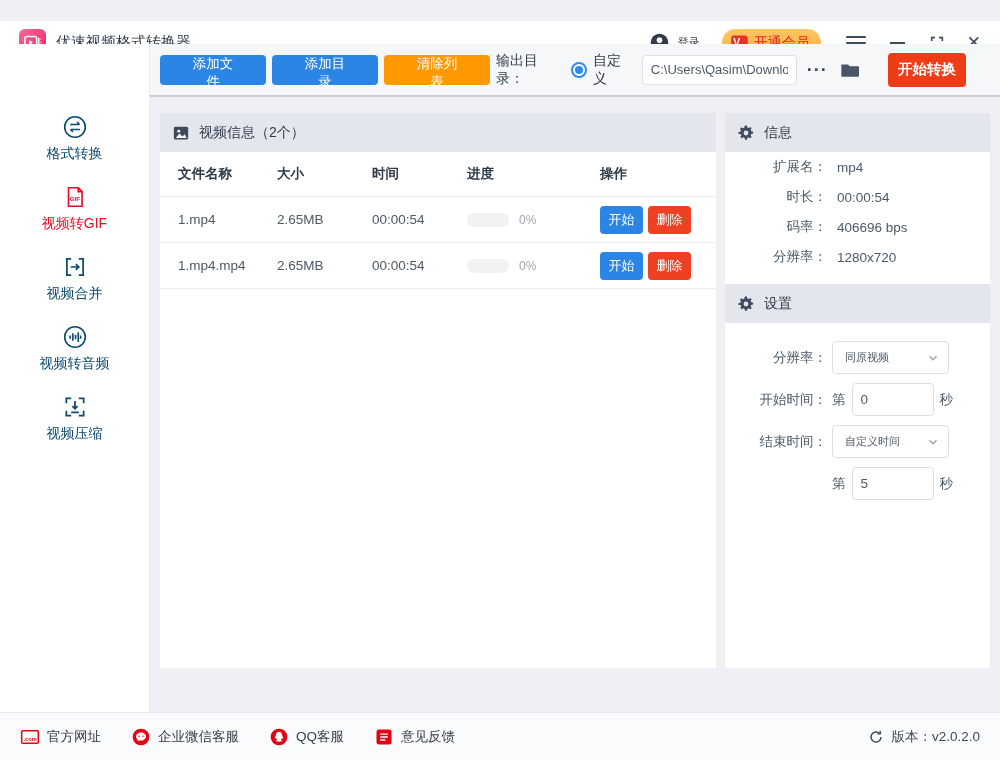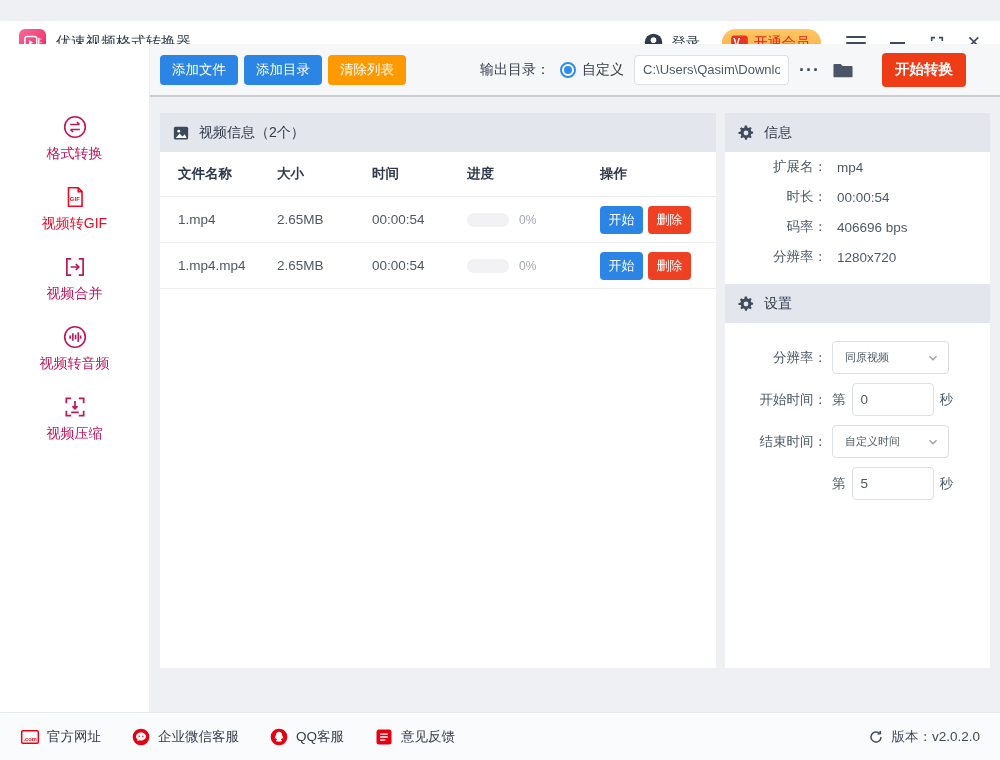--- a/index.html
+++ b/index.html
@@ -8,47 +8,47 @@
   .app { position:relative; width:1000px; height:760px; background:#eef0f3; }
 
   
   .titlebar { position:absolute; top:0; left:0; width:1000px; height:44px; background:#fff;
     border-bottom:1px solid #e3e5e9; display:flex; align-items:center; padding:0 19px;margin-top:21px; }
   .logo { width:27px; height:27px; display:inline-flex; }
   .app-title { margin-left:10px; font-size:15px; color:#2e3947; }
   .tb-right { margin-left:auto; display:flex; align-items:center; }
   .login { display:flex; align-items:center; cursor:pointer; }
   .user-ic { width:21px; height:21px; display:inline-flex; }
-  .login-label { margin-left:8px; font-size:14px; color:#333d4b; }
+  .login-label { margin-left:8px; font-size:11px; color:#333d4b; }
   .vip-pill { margin-left:22px; height:27px; border-radius:14px; padding:0 11px 0 8px;
     background:linear-gradient(180deg,#ffc763,#ffab43); display:flex; align-items:center; cursor:pointer; }
   .vip-ic { width:19px; height:19px; display:inline-flex; margin-right:5px; }
   .vip-label { font-size:14px; color:#e2261c; }
   .menu-ic { margin-left:25px; width:20px; display:inline-flex; flex-direction:column; gap:4px; cursor:pointer; }
   .menu-ic i { display:block; height:2px; background:#3d4a5c; border-radius:1px; }
   .min-ic { margin-left:24px; width:16px; display:inline-flex; cursor:pointer; }
   .min-ic i { display:block; width:15px; height:2px; background:#3d4a5c; margin-top:1px; }
   .max-ic { margin-left:23px; width:16px; height:16px; display:inline-flex; cursor:pointer; }
   .close-ic { margin-left:22px; font-size:17px; color:#3d4a5c; cursor:pointer; line-height:1; }
 
   
   .sidebar { position:absolute; top:44px; left:0; width:150px; height:668px; background:#fff;
     border-right:1px solid #ecedf0; display:flex; flex-direction:column; align-items:center;
     padding-top:70px; gap:20px; }
   .side-item { width:100%; height:50px; display:flex; flex-direction:column; align-items:center;
-    color:#be185d; cursor:pointer; }
+    color:#0c4a6e; cursor:pointer; }
   .side-item.active { color:#ee0a24; }
   .si-icon { width:26px; height:26px; display:inline-flex; }
   .si-label { margin-top:5px; font-size:14px; }
 
   
   .content { position:absolute; top:44px; left:150px; width:850px; height:668px; background:#eef0f3; }
   .toolbar { height:53px; background:#f6f7f9; border-bottom:2px solid #c9cdd3;
     display:flex; align-items:center; padding:0 34px 0 10px; }
-  .tb-btn { height:30px; padding:0 12px; border:none; border-radius:4px; color:#fff;
+  .tb-btn { height:30px; padding:0 28px; border:none; border-radius:4px; color:#fff;
     font-size:13.5px; font-family:inherit; cursor:pointer; margin-right:6px; }
   .tb-btn.blue { background:#2b85e4; }
   .tb-btn.orange { background:#ff9900; }
   .out-label { margin-left:auto; font-size:14px; color:#323c4a; }
   .radio { width:16px; height:16px; border-radius:50%; border:2px solid #2d8cf0; margin:0 6px 0 10px;
     display:inline-flex; align-items:center; justify-content:center; background:#fff; cursor:pointer; flex:none; }
   .radio i { width:8px; height:8px; border-radius:50%; background:#2d8cf0; }
   .radio-label { font-size:14px; color:#323c4a; }
   .path-input { margin-left:10px; width:155px; height:30px; border:1px solid #dcdfe4; border-radius:4px;
     background:#fff; padding:0 8px; font-size:13px; color:#4c5a68; font-family:inherit; }

